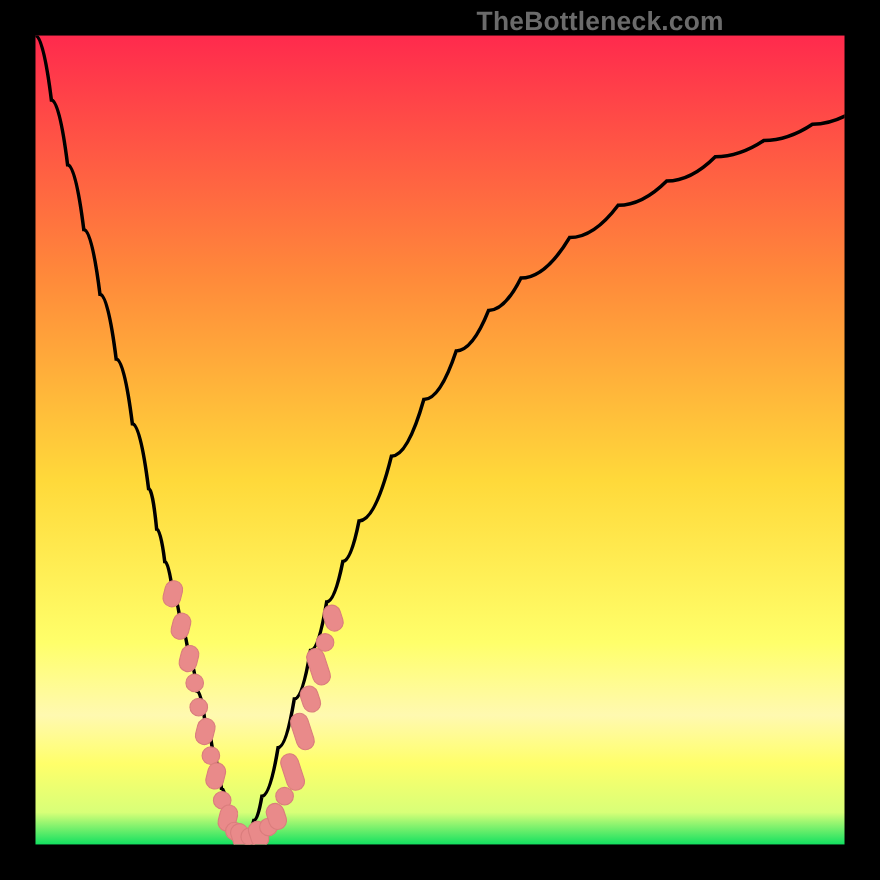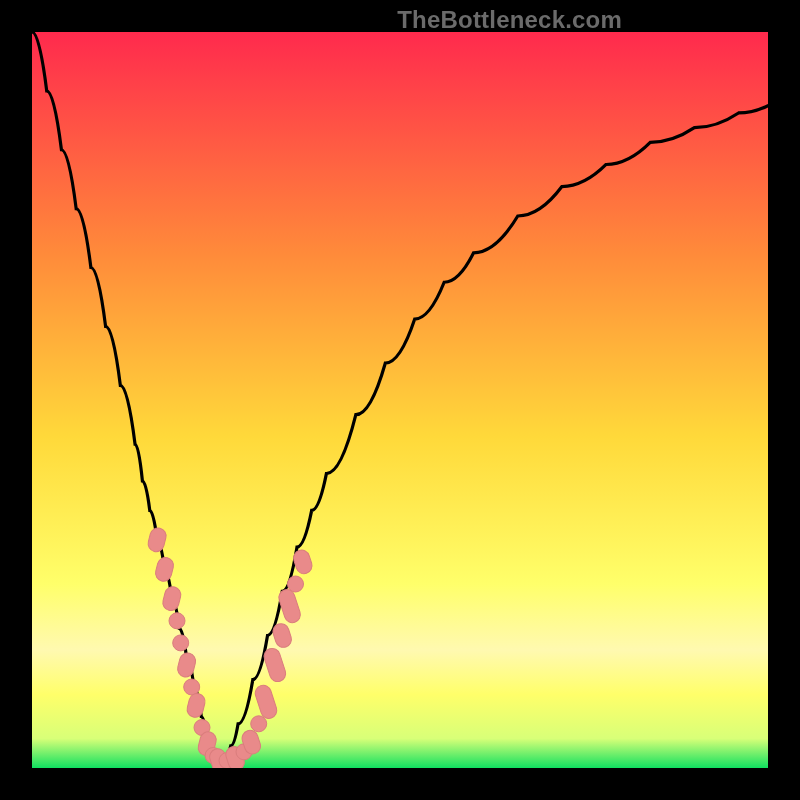--- a/index.html
+++ b/index.html
@@ -10,20 +10,21 @@
     background: #000;
     overflow: hidden;
   }
   .frame {
     position: absolute;
     left: 0;
     top: 0;
     width: 636px;
     height: 800px;
     background: #000;
+    padding-left: 36px;
   }
   .plot {
     position: absolute;
     left: 32px;
     top: 32px;
     width: 736px;
     height: 736px;
     overflow: hidden;
   }
   .watermark {

